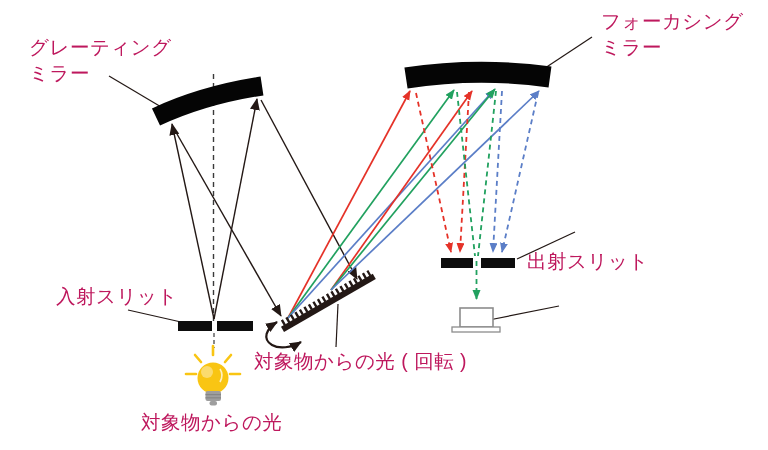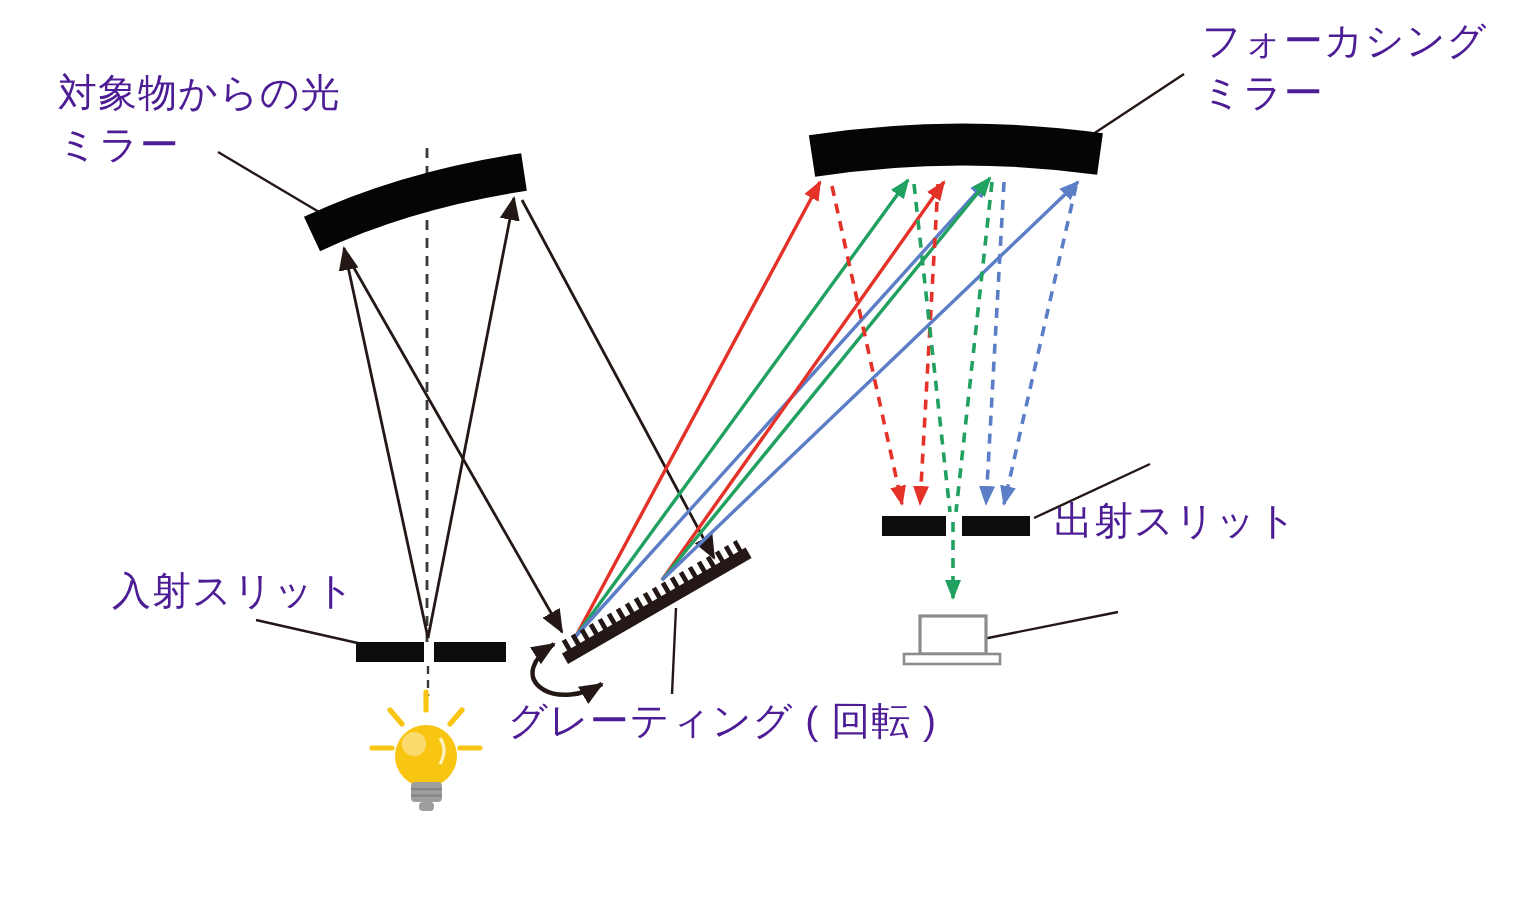--- a/index.html
+++ b/index.html
@@ -2,21 +2,21 @@
 <html><head>
 <meta charset="utf-8">
 <style>
   html,body{margin:0;padding:0;background:#fff;}
   #stage{
     position:relative;width:768px;height:450px;background:#ffffff;overflow:hidden;
     font-family:"Liberation Sans","DejaVu Sans",sans-serif;
   }
   #stage svg{position:absolute;left:0;top:0;}
   .lbl{
-    position:absolute;color:#4c1d95;font-size:19.5px;line-height:26px;
+    position:absolute;color:#be185d;font-size:19.5px;line-height:26px;
     letter-spacing:.5px;white-space:pre-line;
   }
 </style>
 </head>
 <body>
 
 <div id="stage">
 
   <svg width="768" height="450" viewBox="0 0 768 450">
     <defs>
@@ -112,21 +112,22 @@
       <circle cx="213" cy="378" r="15.5" fill="#f9c513"></circle>
       <circle cx="207" cy="372" r="6" fill="#fbdb6e"></circle>
       <path d="M220,369 Q224,375 220,382" stroke="#ffffff" stroke-width="1.6" fill="none" opacity="0.75"></path>
       <rect x="205.5" y="391" width="15.5" height="10" rx="2" fill="#9e9e9e"></rect>
       <line x1="205.5" y1="394.6" x2="221" y2="394.6" stroke="#868686" stroke-width="1.2"></line>
       <line x1="205.5" y1="397.8" x2="221" y2="397.8" stroke="#868686" stroke-width="1.2"></line>
       <rect x="209.5" y="401" width="7.5" height="4.5" rx="2" fill="#9e9e9e"></rect>
     </g>
   </svg>
 
-  <div class="lbl" style="left:29px;top:34px;">対象物からの光
+  <div class="lbl" style="left:29px;top:34px;">グレーティング
 ミラー</div>
   <div class="lbl" style="left:601px;top:8px;">フォーカシング
 ミラー</div>
   <div class="lbl" style="left:56px;top:283px;">入射スリット</div>
   <div class="lbl" style="left:527px;top:204px;margin-top:44px;">出射スリット</div>
-  <div class="lbl" style="left:254px;top:348px;">グレーティング ( 回転 )</div>
+  <div class="lbl" style="left:254px;top:348px;">対象物からの光 ( 回転 )</div>
+  <div class="lbl" style="left:141px;top:409px;">対象物からの光</div>
 
 </div>
 
 </body></html>

